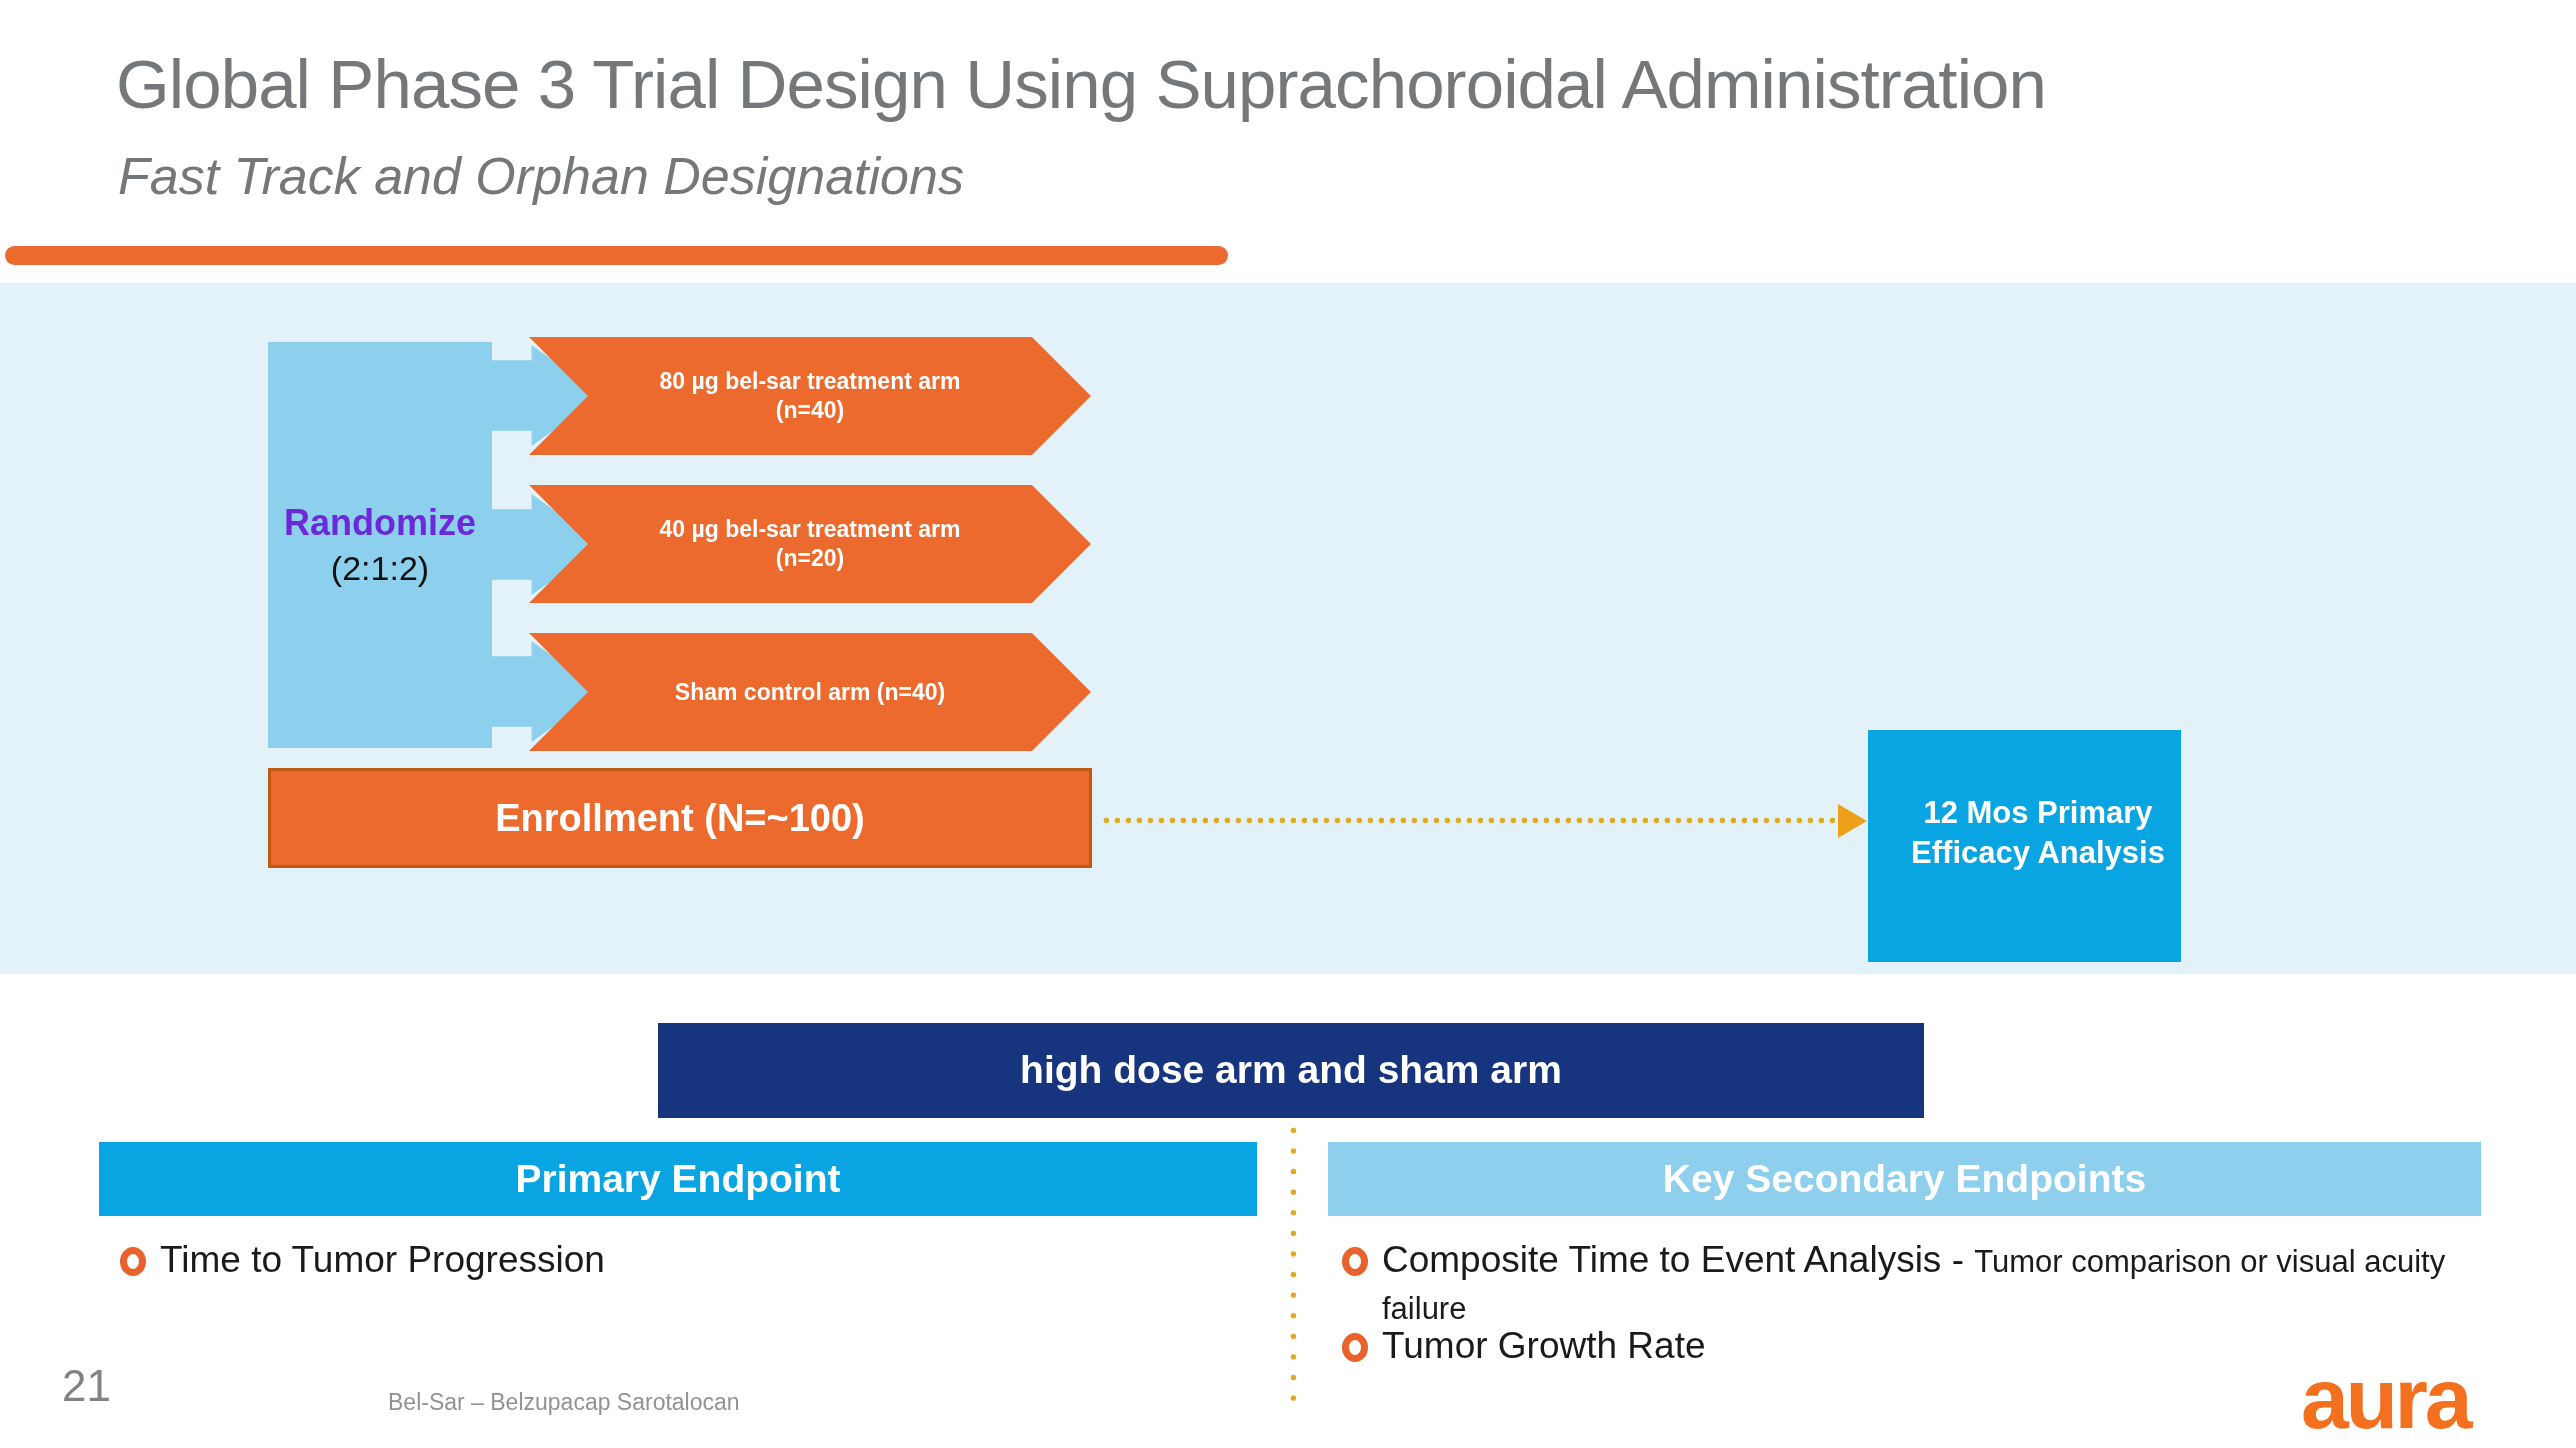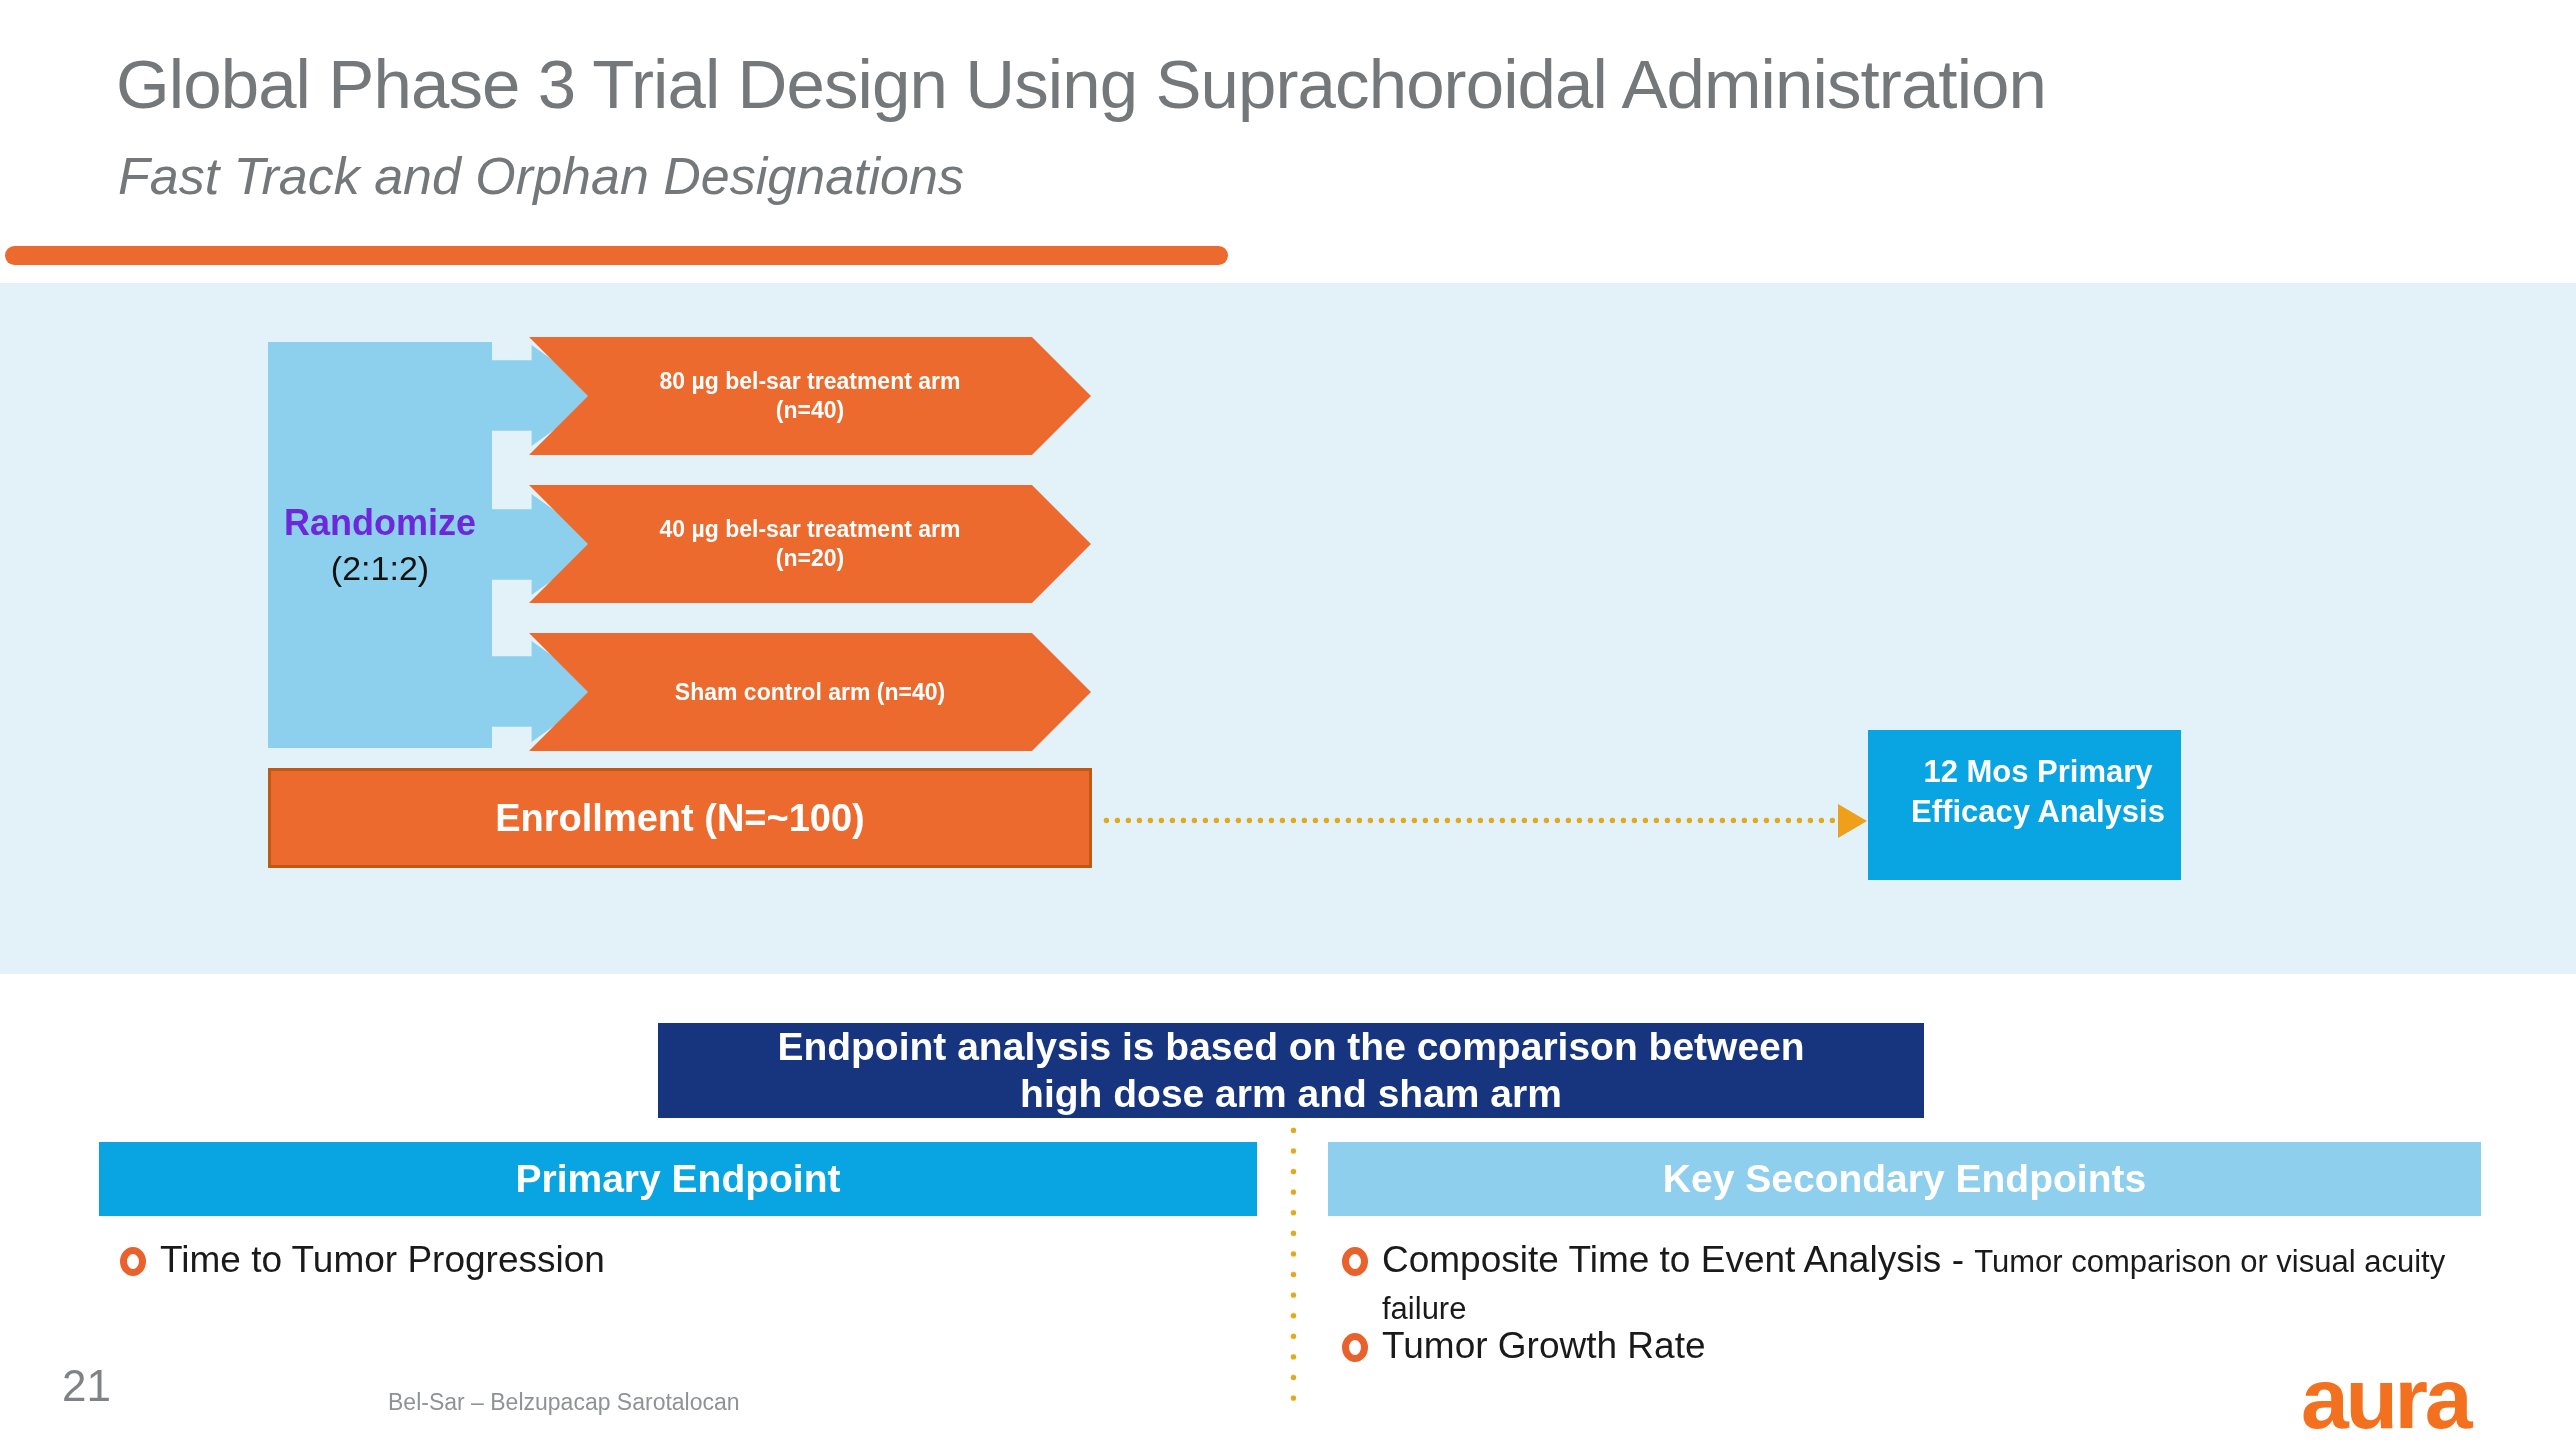--- a/index.html
+++ b/index.html
@@ -25,21 +25,21 @@
     display:flex;flex-direction:column;align-items:center;justify-content:center;
     color:#ffffff;font-size:23px;font-weight:700;line-height:1.25;text-align:center;padding:0 60px;box-sizing:border-box;}
   .arm1{top:337px;} .arm2{top:485px;} .arm3{top:633px;}
   .enrollment-box{position:absolute;left:268px;top:768px;width:824px;height:100px;background:#ec6a2d;border:3.4px solid #be5a12;
     box-sizing:border-box;display:flex;align-items:center;justify-content:center;color:#ffffff;font-size:38px;font-weight:700;}
   .dotline{position:absolute;left:1103px;top:817px;width:735px;height:6.9px;
     background-image:radial-gradient(circle at 3.4px 3.4px,#e0a91f 2.6px,transparent 3.1px);
     background-size:11px 6.9px;background-repeat:repeat-x;}
   .arrowhead{position:absolute;left:1838px;top:804px;width:0;height:0;
     border-top:17px solid transparent;border-bottom:17px solid transparent;border-left:29px solid #efa01b;}
-  .analysis-box{position:absolute;left:1868px;top:730px;width:313px;height:150px;background:#09a4e2;
+  .analysis-box{position:absolute;left:1868px;top:730px;width:313px;height:232px;background:#09a4e2;
     display:flex;flex-direction:column;align-items:center;justify-content:center;padding-bottom:26px;box-sizing:border-box;
     color:#ffffff;font-size:31px;font-weight:700;line-height:1.3;text-align:center;padding-left:27px;}
   
   .banner{position:absolute;left:658px;top:1023px;width:1266px;height:95px;background:#17357e;
     display:flex;flex-direction:column;align-items:center;justify-content:center;
     color:#ffffff;font-size:39px;font-weight:700;line-height:1.18;text-align:center;}
   
   .ep-header{position:absolute;top:1142px;height:74px;display:flex;align-items:center;justify-content:center;
     color:#ffffff;font-size:39px;font-weight:700;}
   .ep-header.primary{left:99px;width:1158px;background:#09a4e2;}
@@ -94,21 +94,20 @@
 
   <div class="dotline"></div>
   <div class="arrowhead"></div>
 
   <div class="analysis-box">
     <span>12 Mos Primary</span>
     <span>Efficacy Analysis</span>
   </div>
 
   <div class="banner">
-    <span>Endpoint analysis is based on the comparison between</span>
     <span>high dose arm and sham arm</span>
   </div>
 
   <div class="ep-header primary">
     <span>Primary Endpoint</span>
   </div>
   <div class="ep-header secondary">
     <span>Key Secondary Endpoints</span>
   </div>
   <div class="v-divider"></div>

